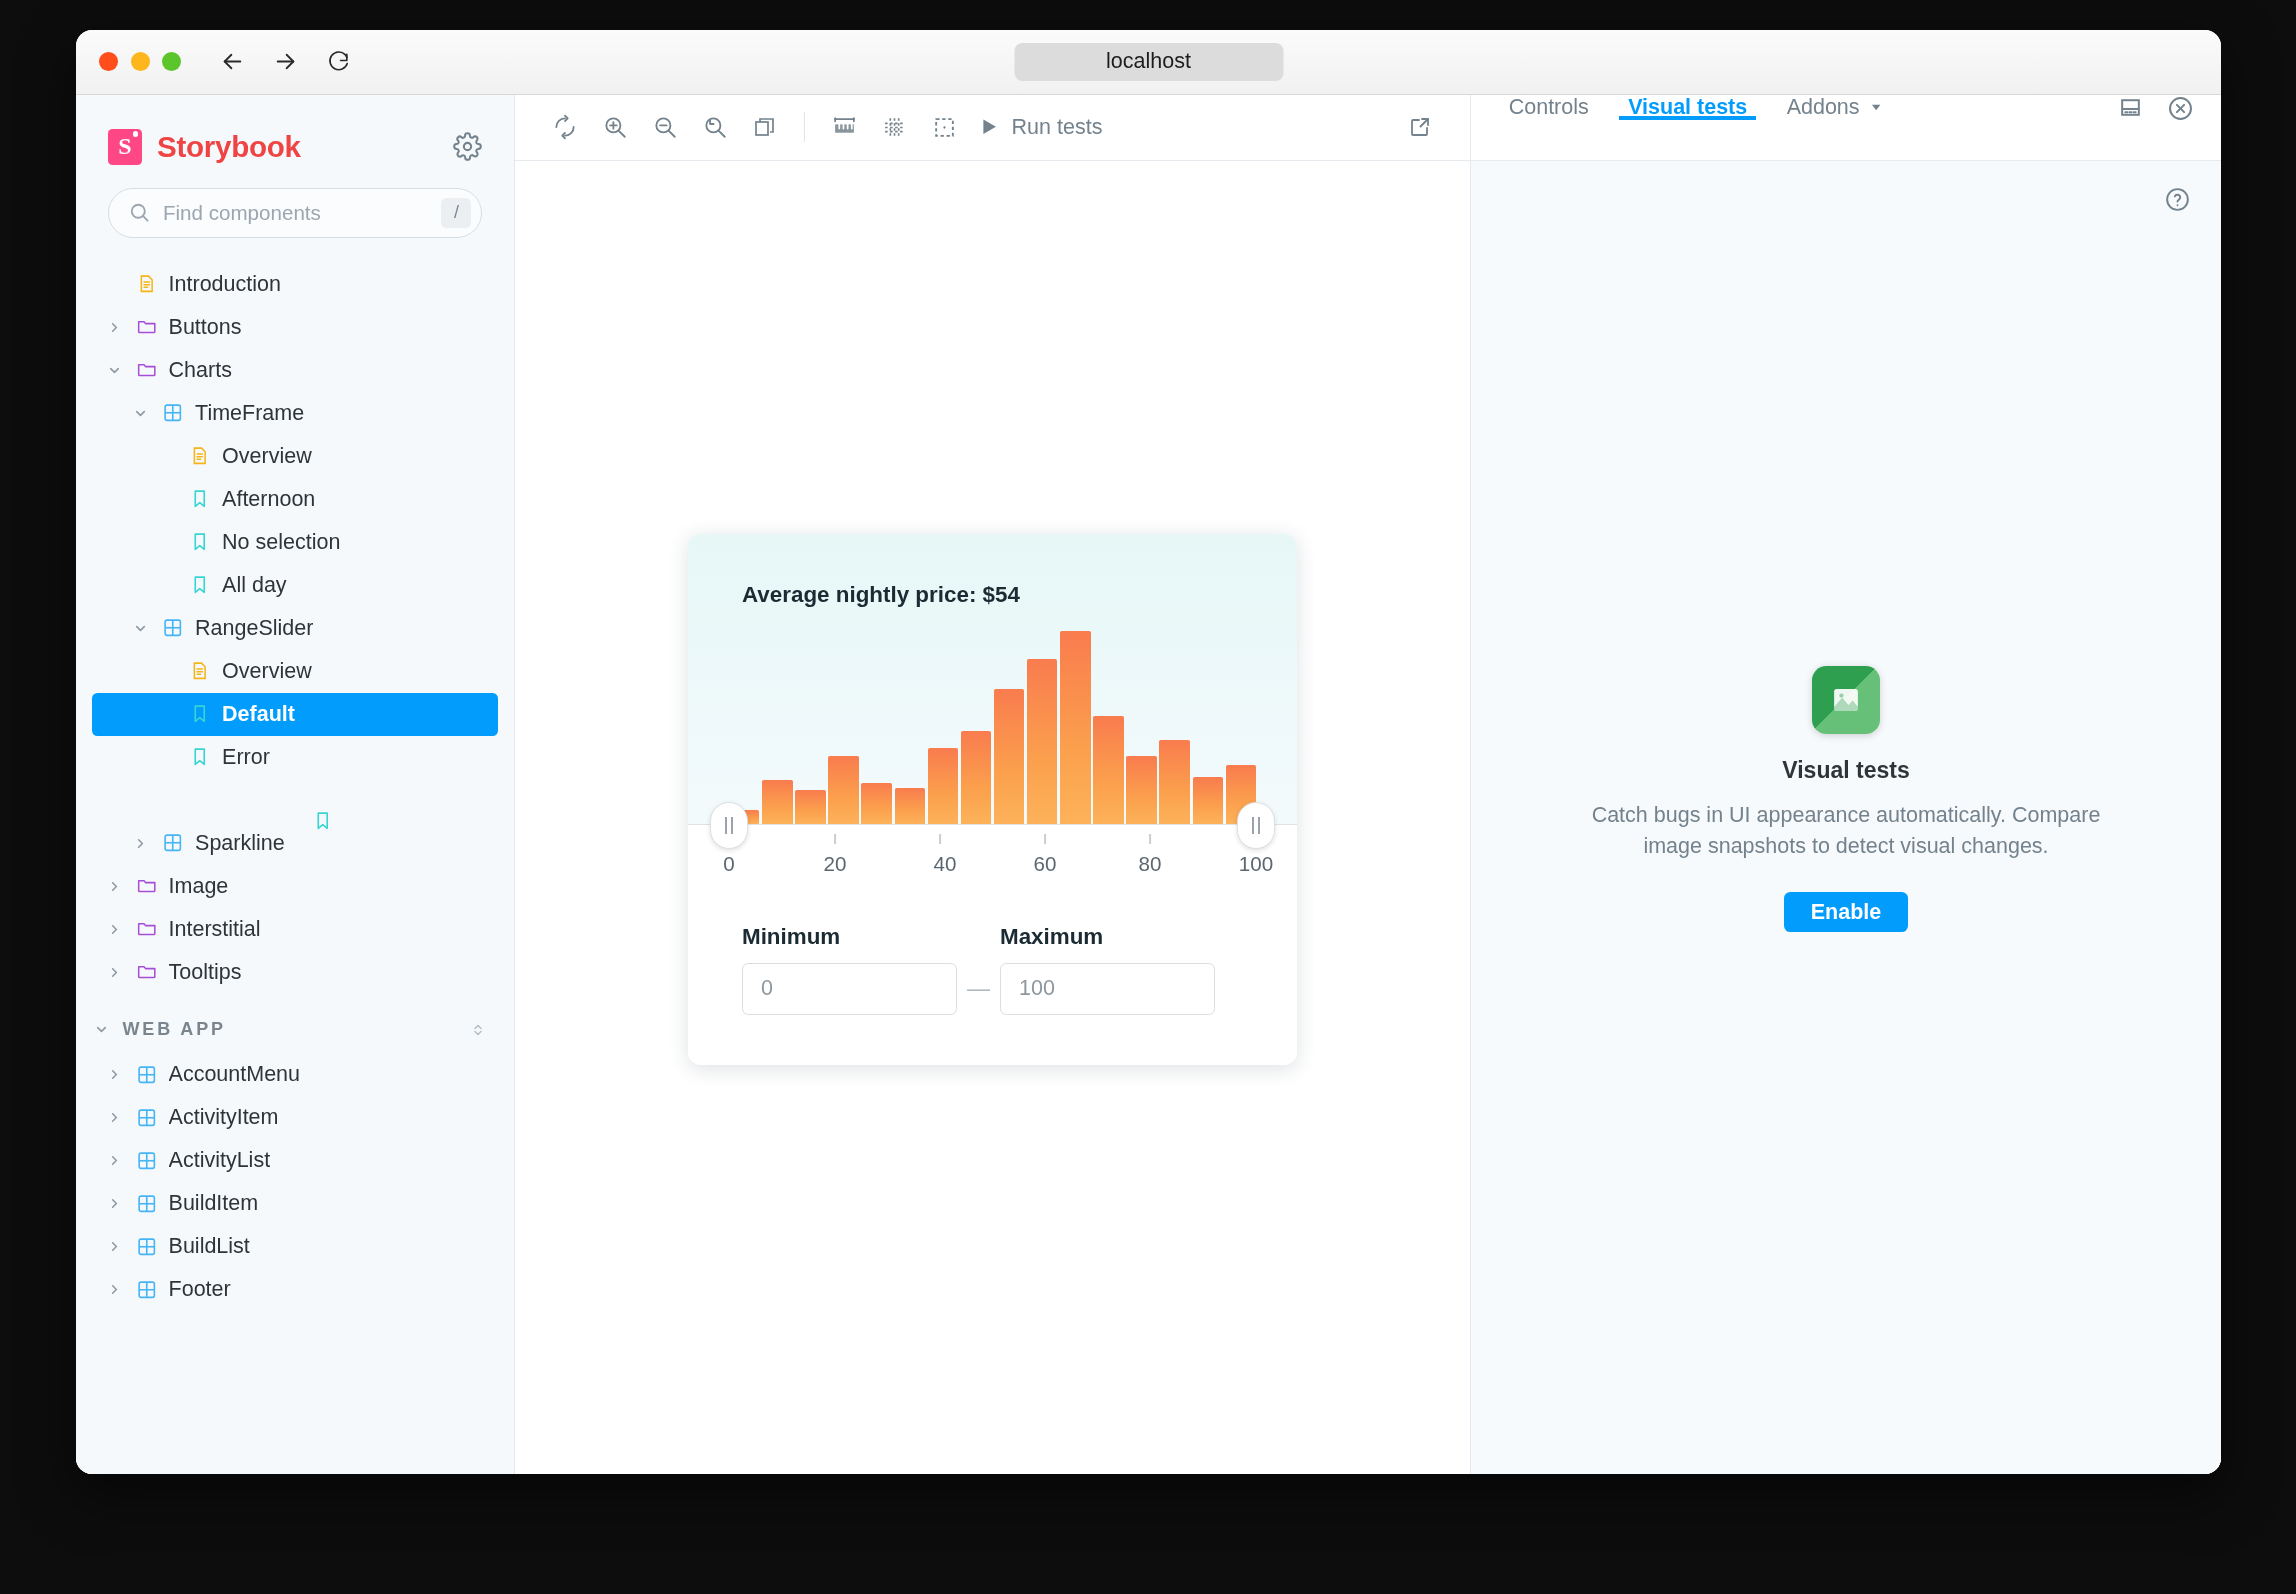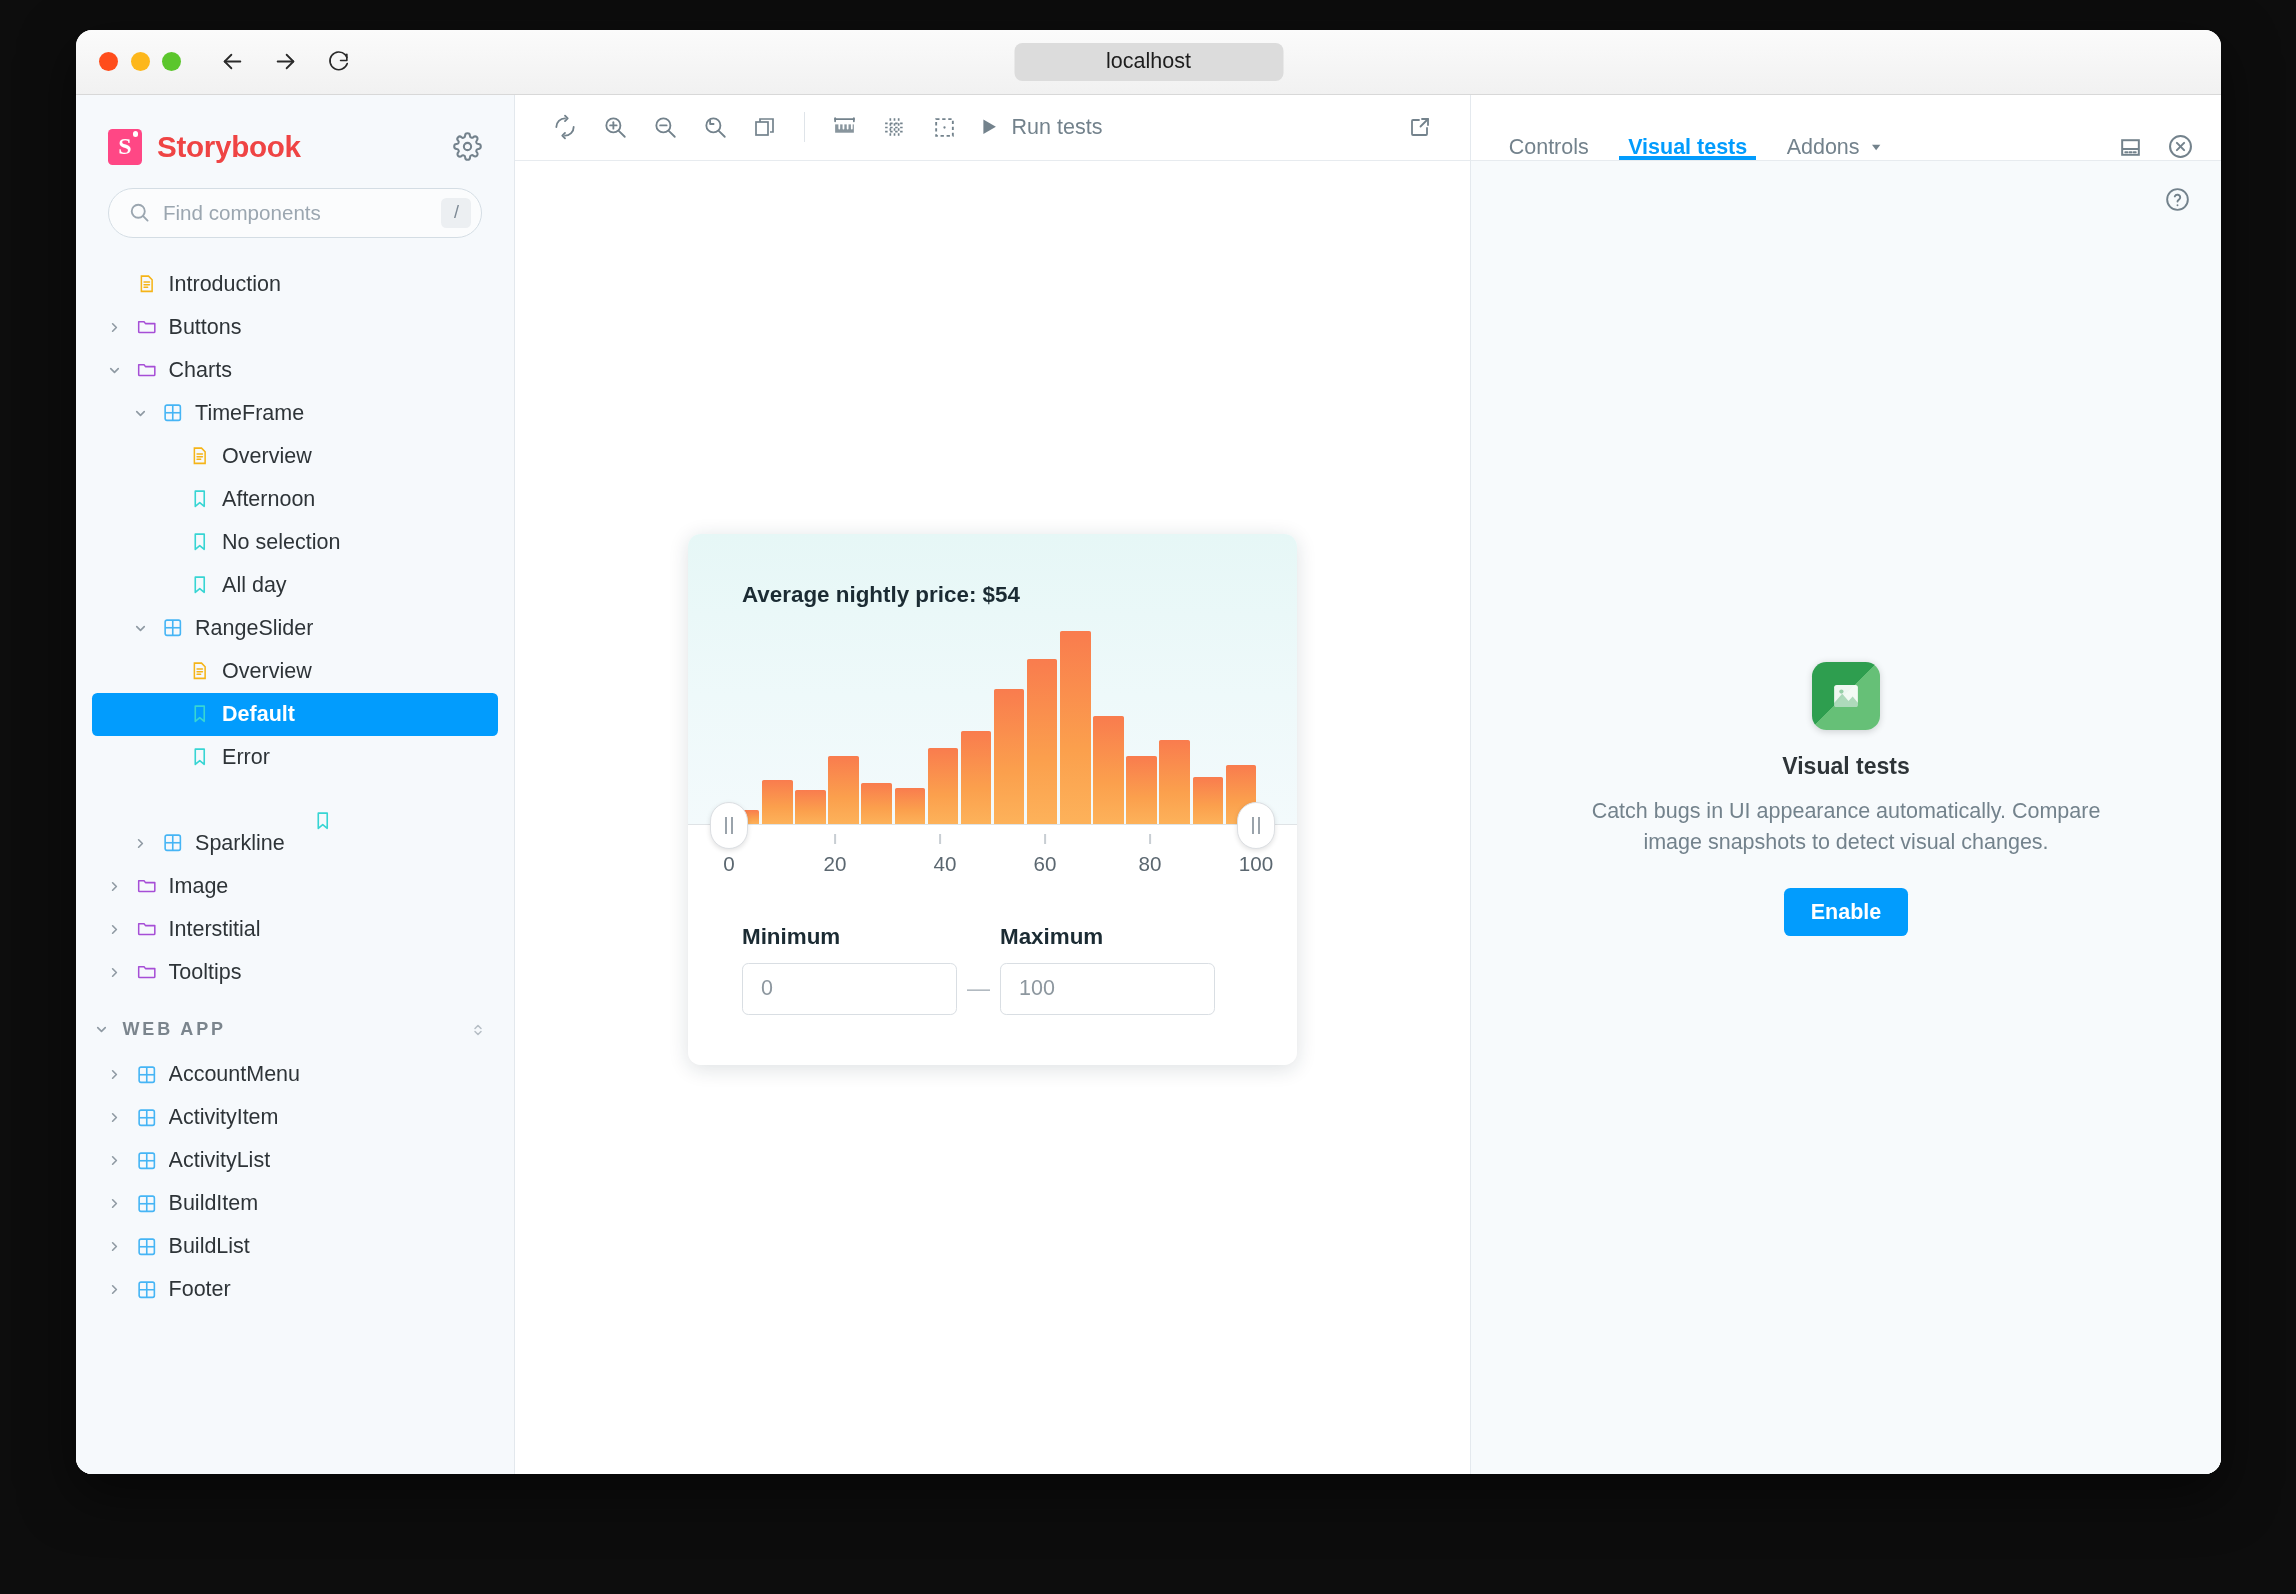--- a/index.html
+++ b/index.html
@@ -301,21 +301,21 @@
   #addons-panel {
     width: 751px; flex: 0 0 751px;
     border-left: 0.9px solid #e4e9ee;
     background: #f7fafc;
     display: flex; flex-direction: column;
     min-width: 0;
   }
   #addons-tabs {
     height: 66px; flex: 0 0 66px;
     border-bottom: 0.9px solid #e7ebef;
-    display: flex; align-items: flex-end;
+    display: flex; align-items: flex-start;
     background: #fff;
     padding: 0 16px 0 18px;
   }
   .addon-tab {
     display: flex; align-items: center;
     padding: 0 19.7px;
     font-size: 21.5px;
     color: #73828c;
     position: relative;
     gap: 9.9px;
@@ -341,21 +341,21 @@
     display: flex; align-items: center; justify-content: center;
     box-shadow: 0 1.8px 7.2px rgba(0,0,0,.16);
   }
   #vt-title { font-size: 23px; font-weight: bold; color: #2e3438; margin-bottom: 16px; }
   #vt-desc { font-size: 21.5px; line-height: 1.45; color: #73828c; margin-bottom: 30px; }
   #vt-enable {
     background: #029cfd;
     color: #fff;
     border: none;
     border-radius: 6.3px;
-    height: 48px;
+    height: 40px;
     padding: 0 27px;
     font-family: "Liberation Sans", sans-serif;
     font-size: 21.5px;
     font-weight: bold;
   }
 </style>
 </head>
 <body>
 
 <div id="desktop">

